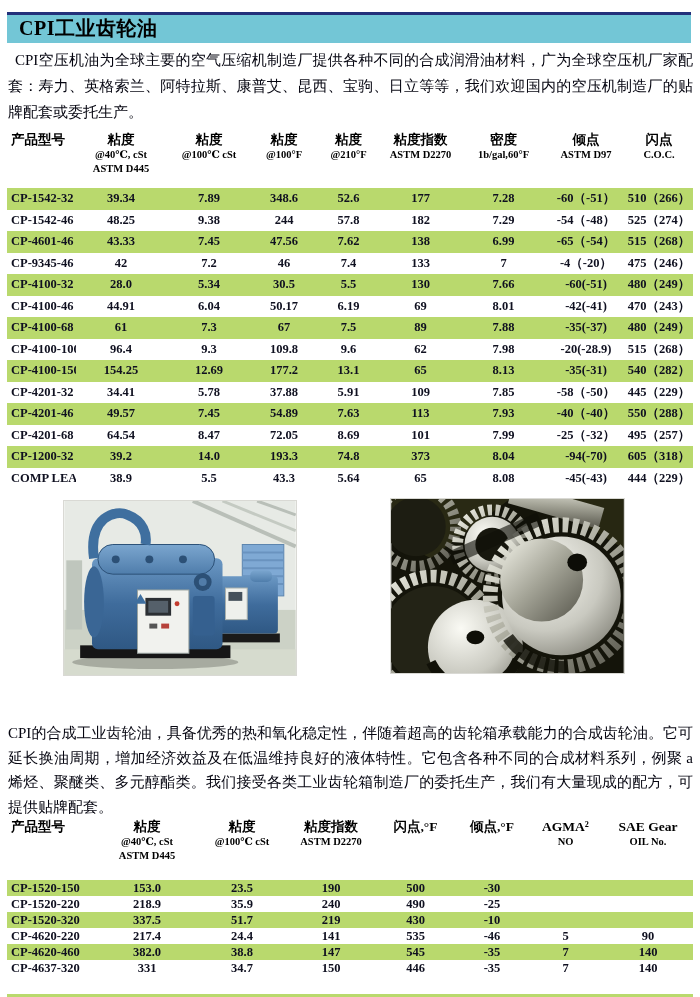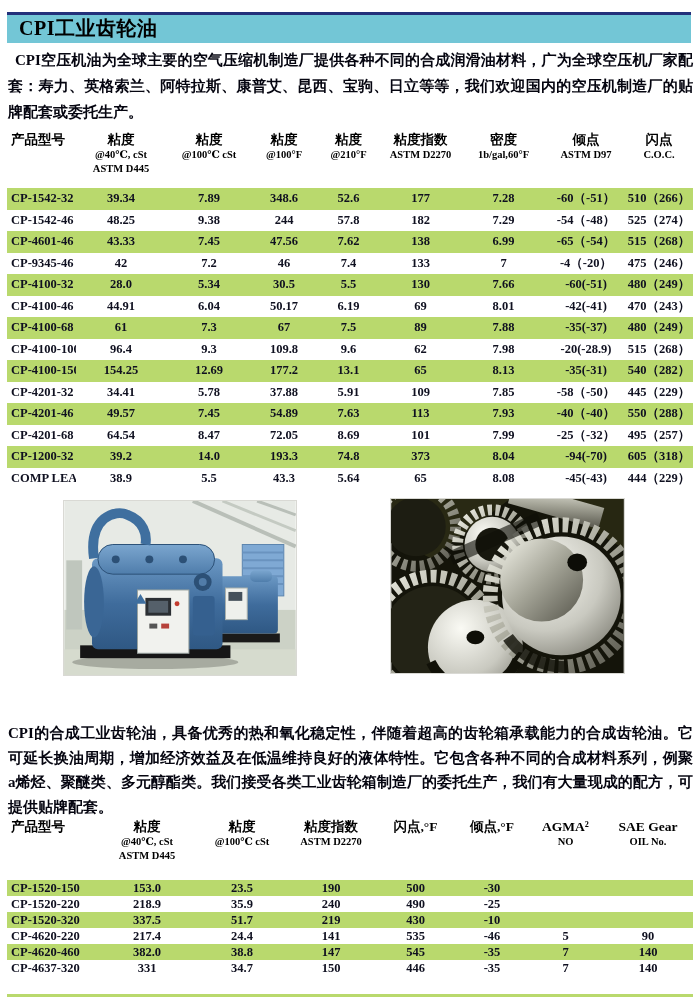--- a/index.html
+++ b/index.html
@@ -12,21 +12,21 @@
   body{margin:0;background:#ffffff;font-family:"Liberation Serif","DejaVu Serif",serif;color:var(--text);}
   .page{position:relative;width:700px;height:997px;background:#ffffff;overflow:hidden;}
 
   .band{position:absolute;left:7px;width:684px;height:31px;background:var(--header-bar);
         border-top:3px solid var(--header-bar-border);}
   .band .band-title{display:block;font-size:20px;font-weight:bold;color:#000;
         line-height:27px;padding-left:12px;letter-spacing:0.5px;}
   #band1{top:12px;}
   #band2{top:688px;border-right:4px solid var(--header-bar-border);}
 
-  .intro{position:absolute;left:8px;width:685px;font-weight:bold;color:#050510;
+  .intro{position:absolute;left:8px;width:685px;font-weight:normal;color:#050510;
          text-align:justify;}
   #intro1{top:47px;font-size:15px;line-height:26px;text-indent:7px;}
   #intro2{top:721px;font-size:15px;line-height:24.5px;}
 
   table.data-table{position:absolute;left:7px;width:686px;border-collapse:collapse;table-layout:fixed;}
   #table1{top:129px;}
   #table2{top:816px;}
   .data-table th{vertical-align:top;font-weight:bold;padding-top:2px;}
   #table1 th{height:59px;}
   #table2 th{height:64px;}

